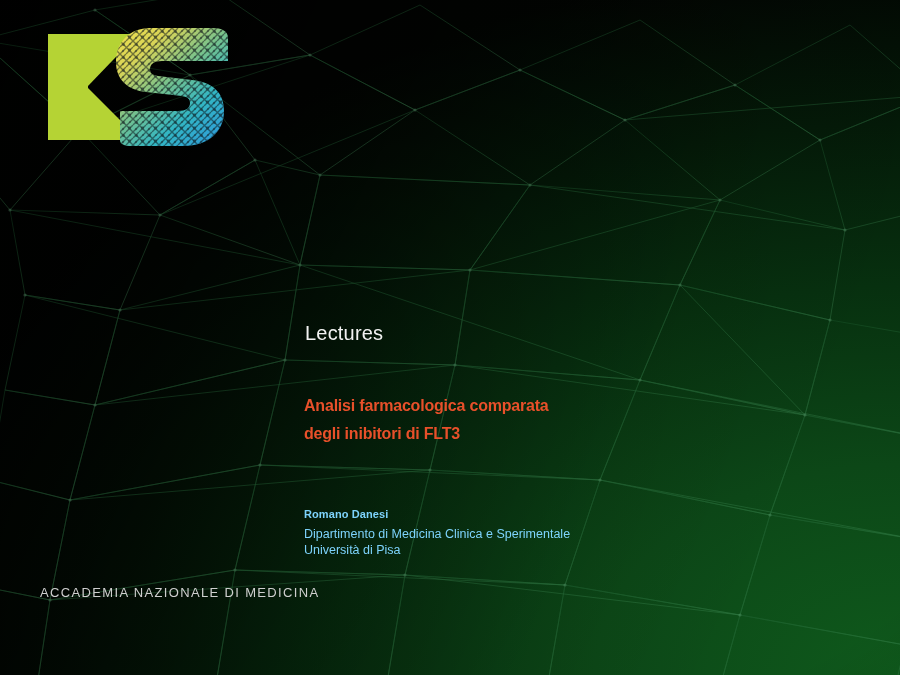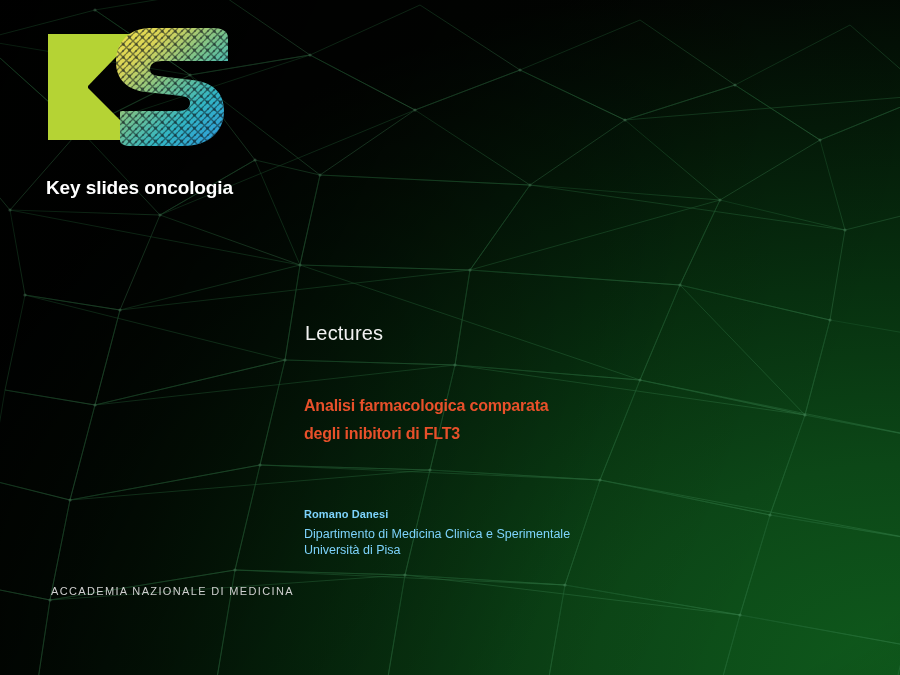--- a/index.html
+++ b/index.html
@@ -69,22 +69,22 @@
     width:32px;height:32px;border-radius:50%;
     background:#ffffff;
     display:flex;align-items:center;justify-content:center;
     margin:0 7px;flex:none;
   }
   .accmed-circle span{
     color:#0b0b0b;font-size:19px;font-weight:bold;
     line-height:1;letter-spacing:-0.5px;font-family:"DejaVu Sans", sans-serif;
   }
   .accmed-sub{
-    margin-top:3px;margin-left:11px;
-    color:#cfcfcf;font-size:11px;letter-spacing:1.35px;
+    margin-top:3px;margin-left:0;
+    color:#cfcfcf;font-size:13px;letter-spacing:1.35px;
     font-weight:normal;white-space:nowrap;
   }
 </style>
 </head>
 <body>
 
 <div class="slide">
 
   <div class="bg-gradient"></div>
   <div class="bg-gradient2"></div>
@@ -235,21 +235,20 @@
 
       <polygon points="6,6 6,112 46,112 46,6" fill="#b5d334"></polygon>
       <polygon points="46,6 46,58 96,6" fill="#b5d334"></polygon>
       <polygon points="46,60 46,112 98,112" fill="#b5d334"></polygon>
 
       <g clip-path="url(#sClip)">
         <rect x="60" y="-5" width="150" height="130" fill="url(#sGrad)"></rect>
         <rect x="60" y="-5" width="150" height="130" fill="url(#cellTex)"></rect>
       </g>
     </svg>
-    <div class="ks-caption">Key slides oncologia</div>
   </div>
 
   <div class="lectures">Lectures</div>
 
   <div class="title">
     <span class="line">Analisi farmacologica comparata</span>
     <span class="line">degli inibitori di FLT3</span>
   </div>
 
   <div class="author">Romano Danesi</div>

